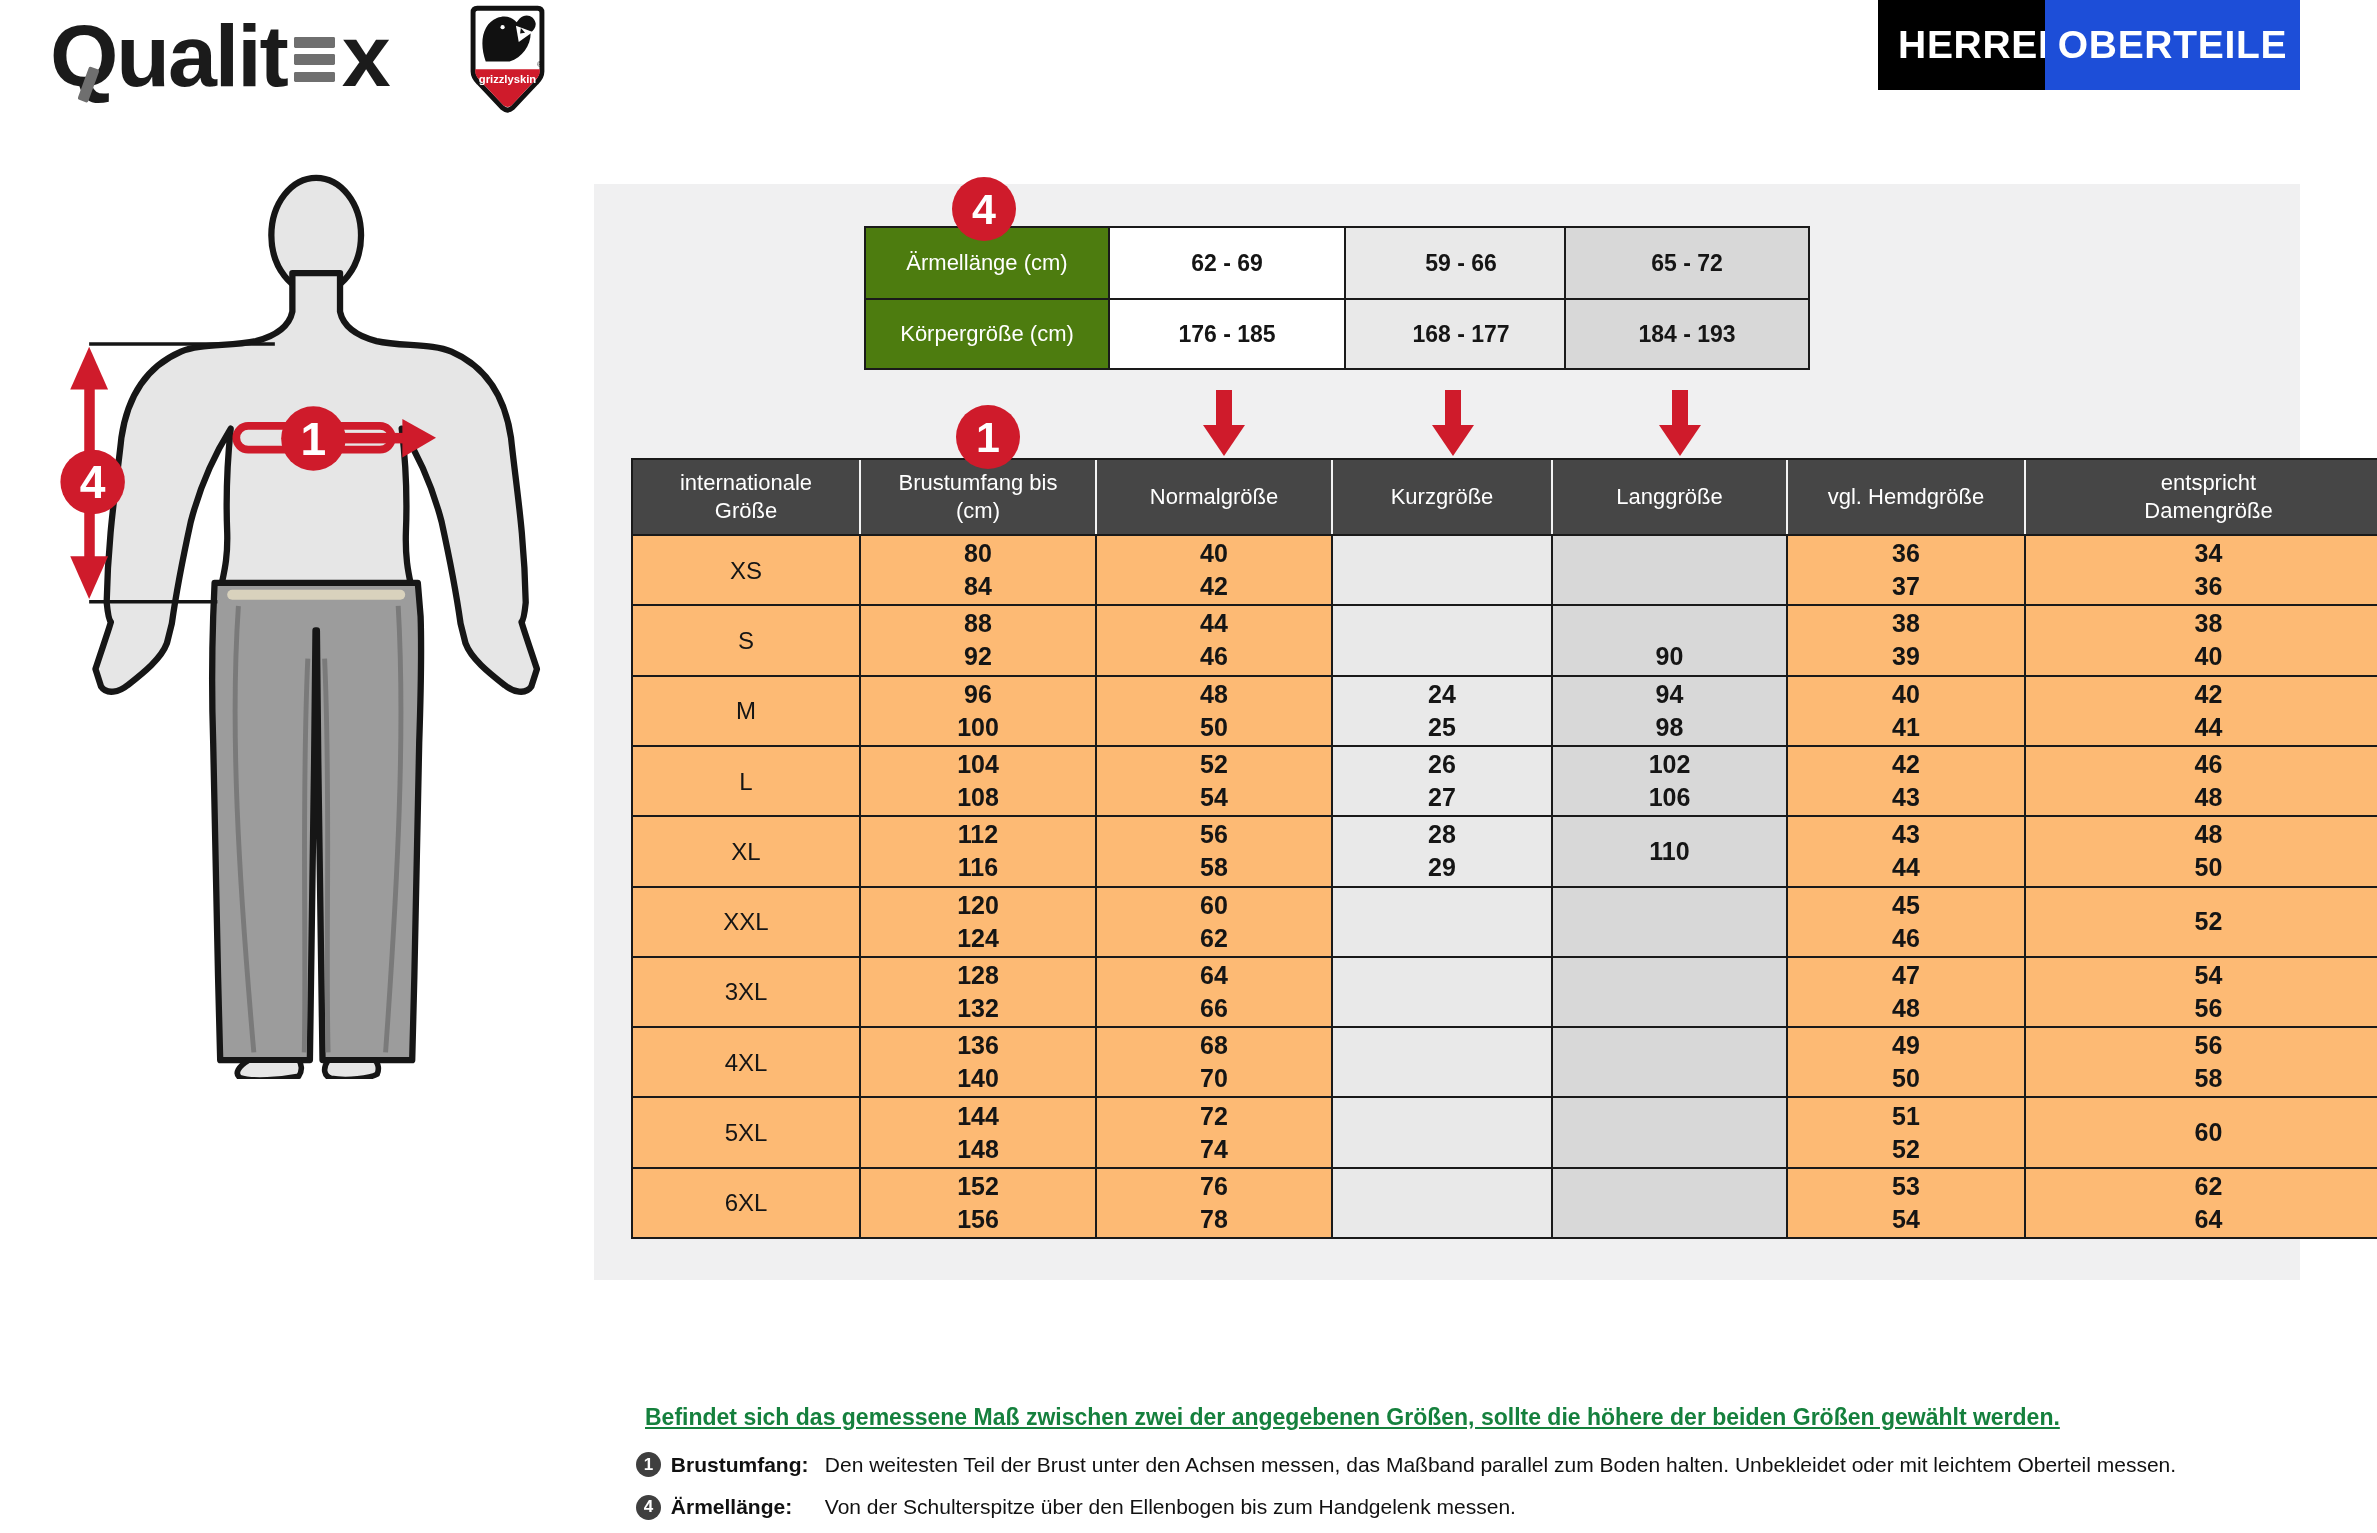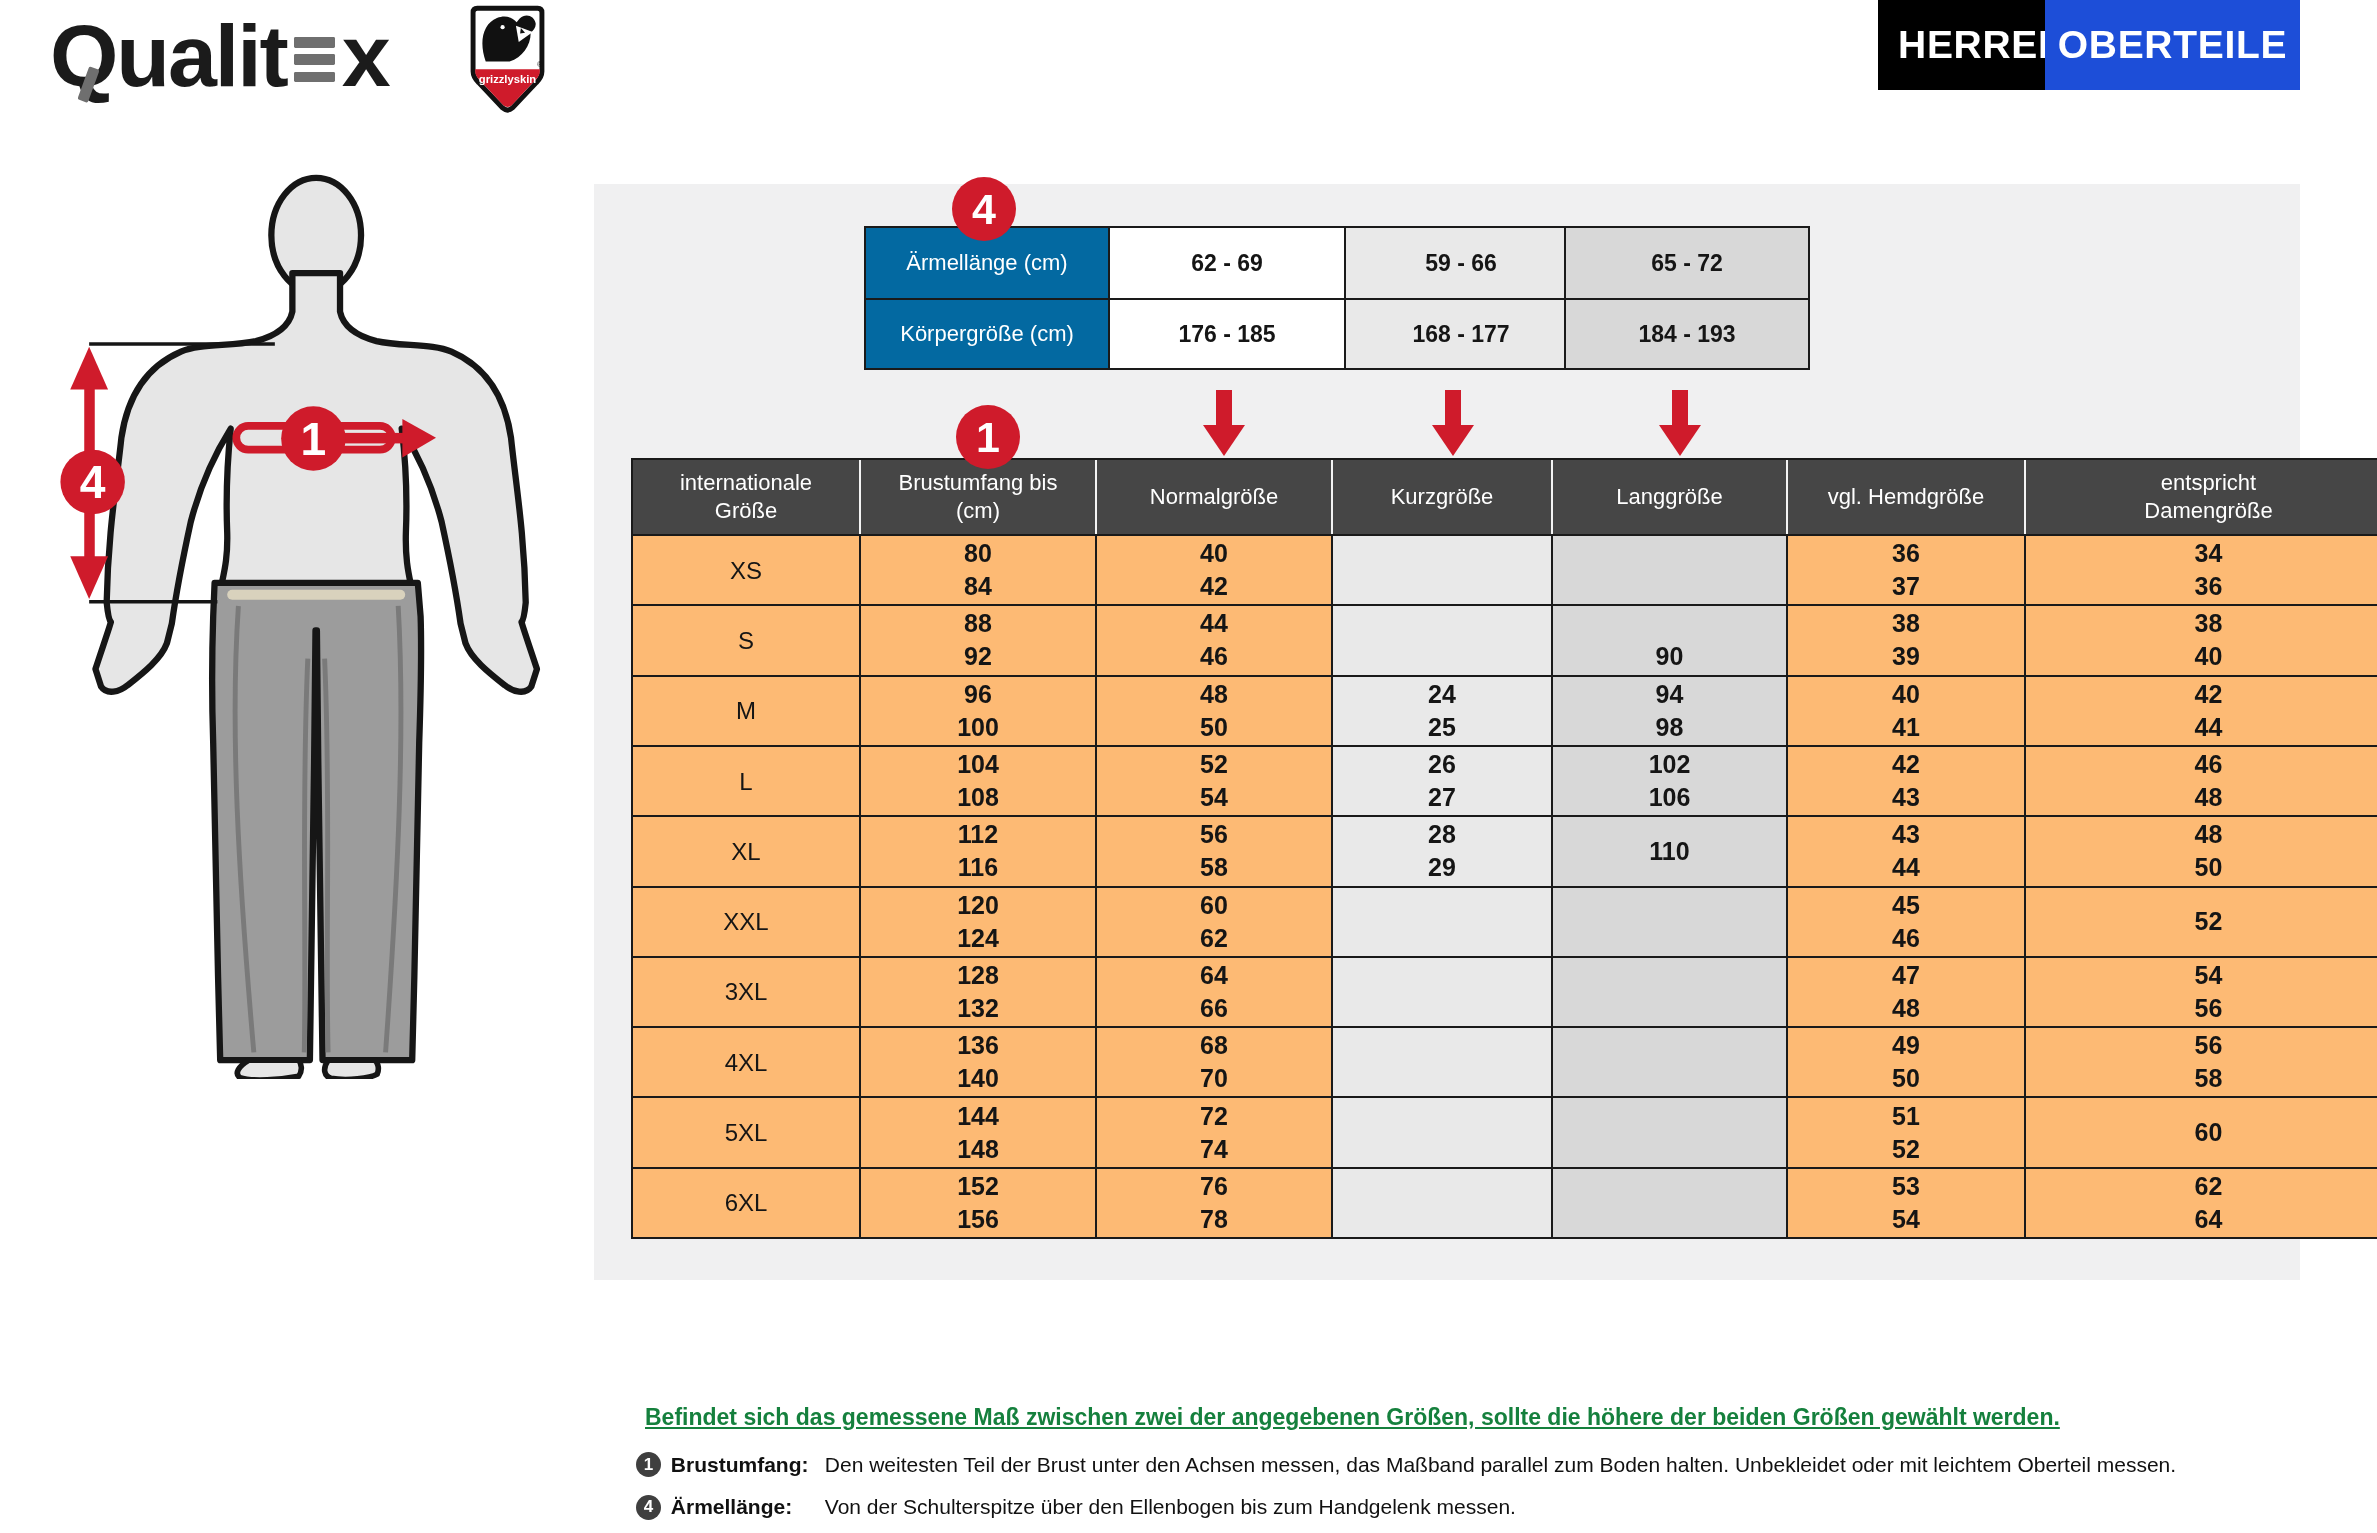--- a/index.html
+++ b/index.html
@@ -22,21 +22,21 @@
   #tab-oberteile{left:2045px;width:255px;background:#1d4ed8;}
 
   
   #panel{position:absolute;left:594px;top:184px;width:1706px;height:1096px;background:#f0f0f1;}
 
   
   #measure-table{position:absolute;left:864px;top:226px;width:946px;height:144px;
      display:grid;grid-template-columns:242px 236px 220px 1fr;grid-template-rows:1fr 1fr;
      border:2.8px solid #1a1a1a;box-sizing:border-box;background:#fff;}
   .mc{display:flex;align-items:center;justify-content:center;font-size:23px;font-weight:600;color:#151515;}
-  .mc.head{background:#0369a1;color:#fff;font-weight:500;font-size:22px;}
+  .mc.head{background:#4d7c0f;color:#fff;font-weight:500;font-size:22px;}
   .mc.col1{background:#ffffff;} .mc.col2{background:#e9e9e9;padding-left:12px;} .mc.col3{background:#d8d8d8;}
   .mc.bl{border-left:2.1px solid #1a1a1a;} .mc.bt{border-top:2.8px solid #1a1a1a;}
 
   
   .red-badge{position:absolute;width:64px;height:64px;border-radius:50%;background:#cf1b2b;
      color:#fff;font-size:43px;font-weight:700;display:flex;align-items:center;justify-content:center;z-index:5;}
   #badge-measure{left:952px;top:177px;}
   #badge-size{left:956px;top:405px;}
 
   

